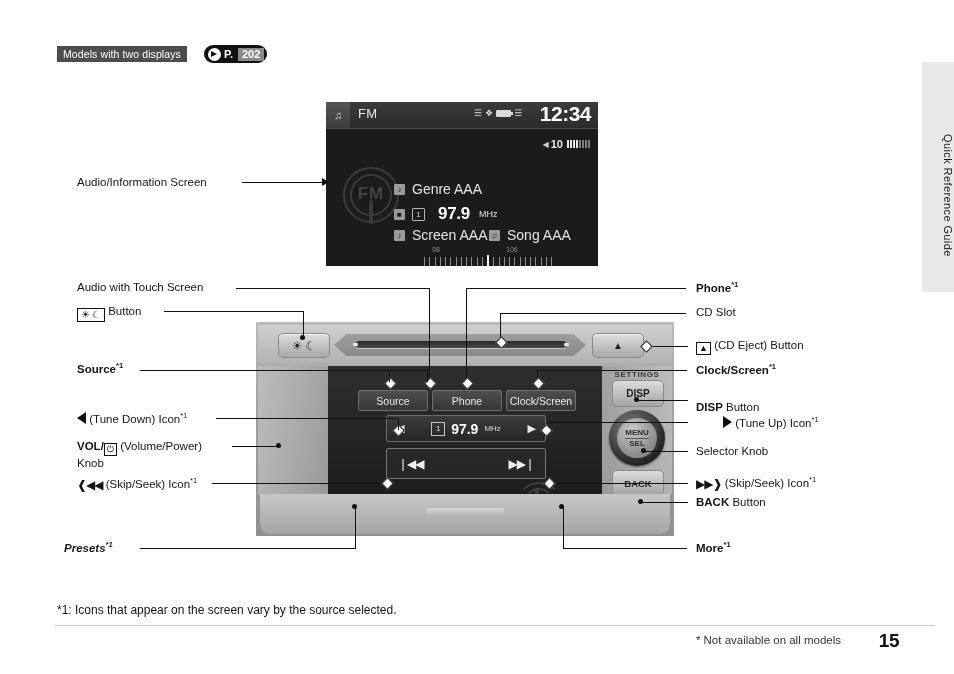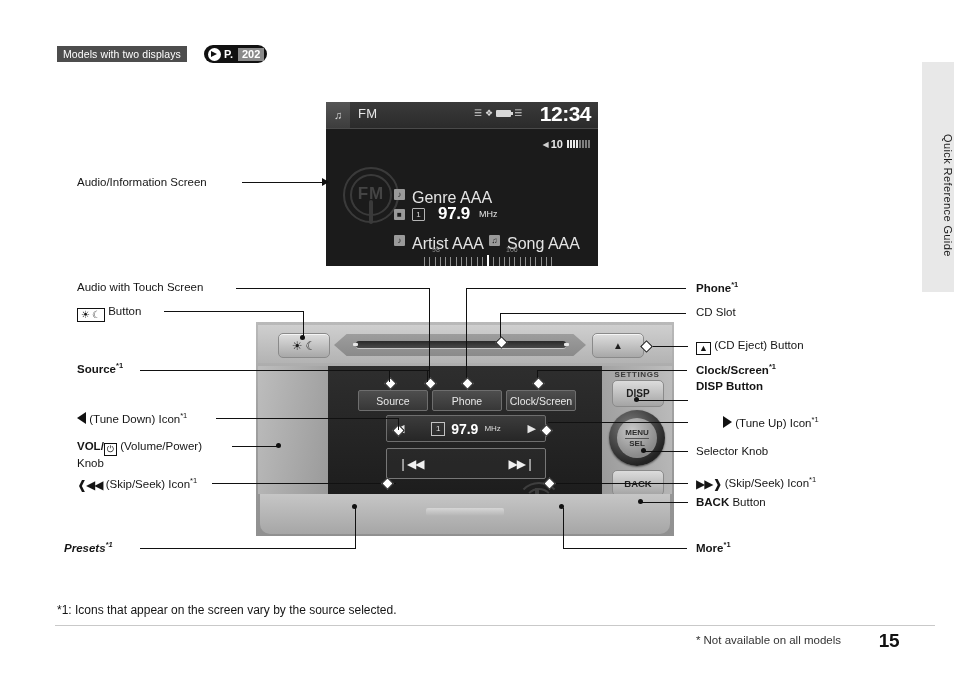--- a/index.html
+++ b/index.html
@@ -115,21 +115,21 @@
   .mini-ico{
     width:11px;height:11px;background:#9a9a9a;color:#1b1b1b;
     font-size:8px;display:flex;align-items:center;justify-content:center;
     border-radius:1px;flex:none;
   }
   .mini-box{
     width:11px;height:11px;border:1px solid #b5b5b5;color:#d8d8d8;
     font-size:8px;display:flex;align-items:center;justify-content:center;
     border-radius:1px;flex:none;
   }
-  .scr-label{color:#e4e4e4;font-size:16px;margin-top:8px;}
+  .scr-label{color:#e4e4e4;font-size:14px;}
   .freq-val{color:#ffffff;font-size:17px;font-weight:bold;margin-left:6px;letter-spacing:-0.3px;}
   .freq-unit{color:#e4e4e4;font-size:9px;margin-left:2px;}
 
   .scale{position:absolute;left:98px;top:118px;width:128px;}
   .scale-lbls{position:relative;height:9px;}
   .scale-lbl{position:absolute;color:#8d8d8d;font-size:7px;}
   .scale-ticks{display:flex;justify-content:space-between;align-items:flex-end;height:11px;}
   .tick{width:1px;height:9px;background:#8f8f8f;}
   .tick.cur{width:2px;height:11px;background:#ffffff;}
 
@@ -386,21 +386,21 @@
 
       <div class="row-freq">
         <span class="mini-ico">■</span>
         <span class="mini-box">1</span>
         <span class="freq-val">97.9</span>
         <span class="freq-unit">MHz</span>
       </div>
 
       <div class="row-artist">
         <span class="mini-ico">♪</span>
-        <span class="scr-label">Artist AAA</span>
+        <span class="scr-label">Screen AAA</span>
       </div>
       <div class="row-song">
         <span class="mini-ico">♫</span>
         <span class="scr-label">Song AAA</span>
       </div>
 
       <div class="scale">
         <div class="scale-lbls">
           <span class="scale-lbl" style="left:8px">98</span>
           <span class="scale-lbl" style="left:82px">106</span>
@@ -620,21 +620,21 @@
 
   <div class="callout" style="left:696px;top:338px;">
     <span class="ico-box">▲</span>
     <span>(CD Eject) Button</span>
   </div>
 
   <div class="callout b" style="left:696px;top:362px;">
     <span>Clock/Screen</span><span class="sup">*1</span>
   </div>
 
-  <div class="callout" style="left:696px;top:379px;font-weight:bold;">
+  <div class="callout" style="left:696px;top:400px;">
     <b>DISP</b> <span>Button</span>
   </div>
 
   <div class="callout" style="left:696px;top:415px;padding-left:27px;">
     <span class="tri-r"></span>
     <span>(Tune Up) Icon</span><span class="sup">*1</span>
   </div>
 
   <div class="callout" style="left:696px;top:444px;">Selector Knob</div>
 

